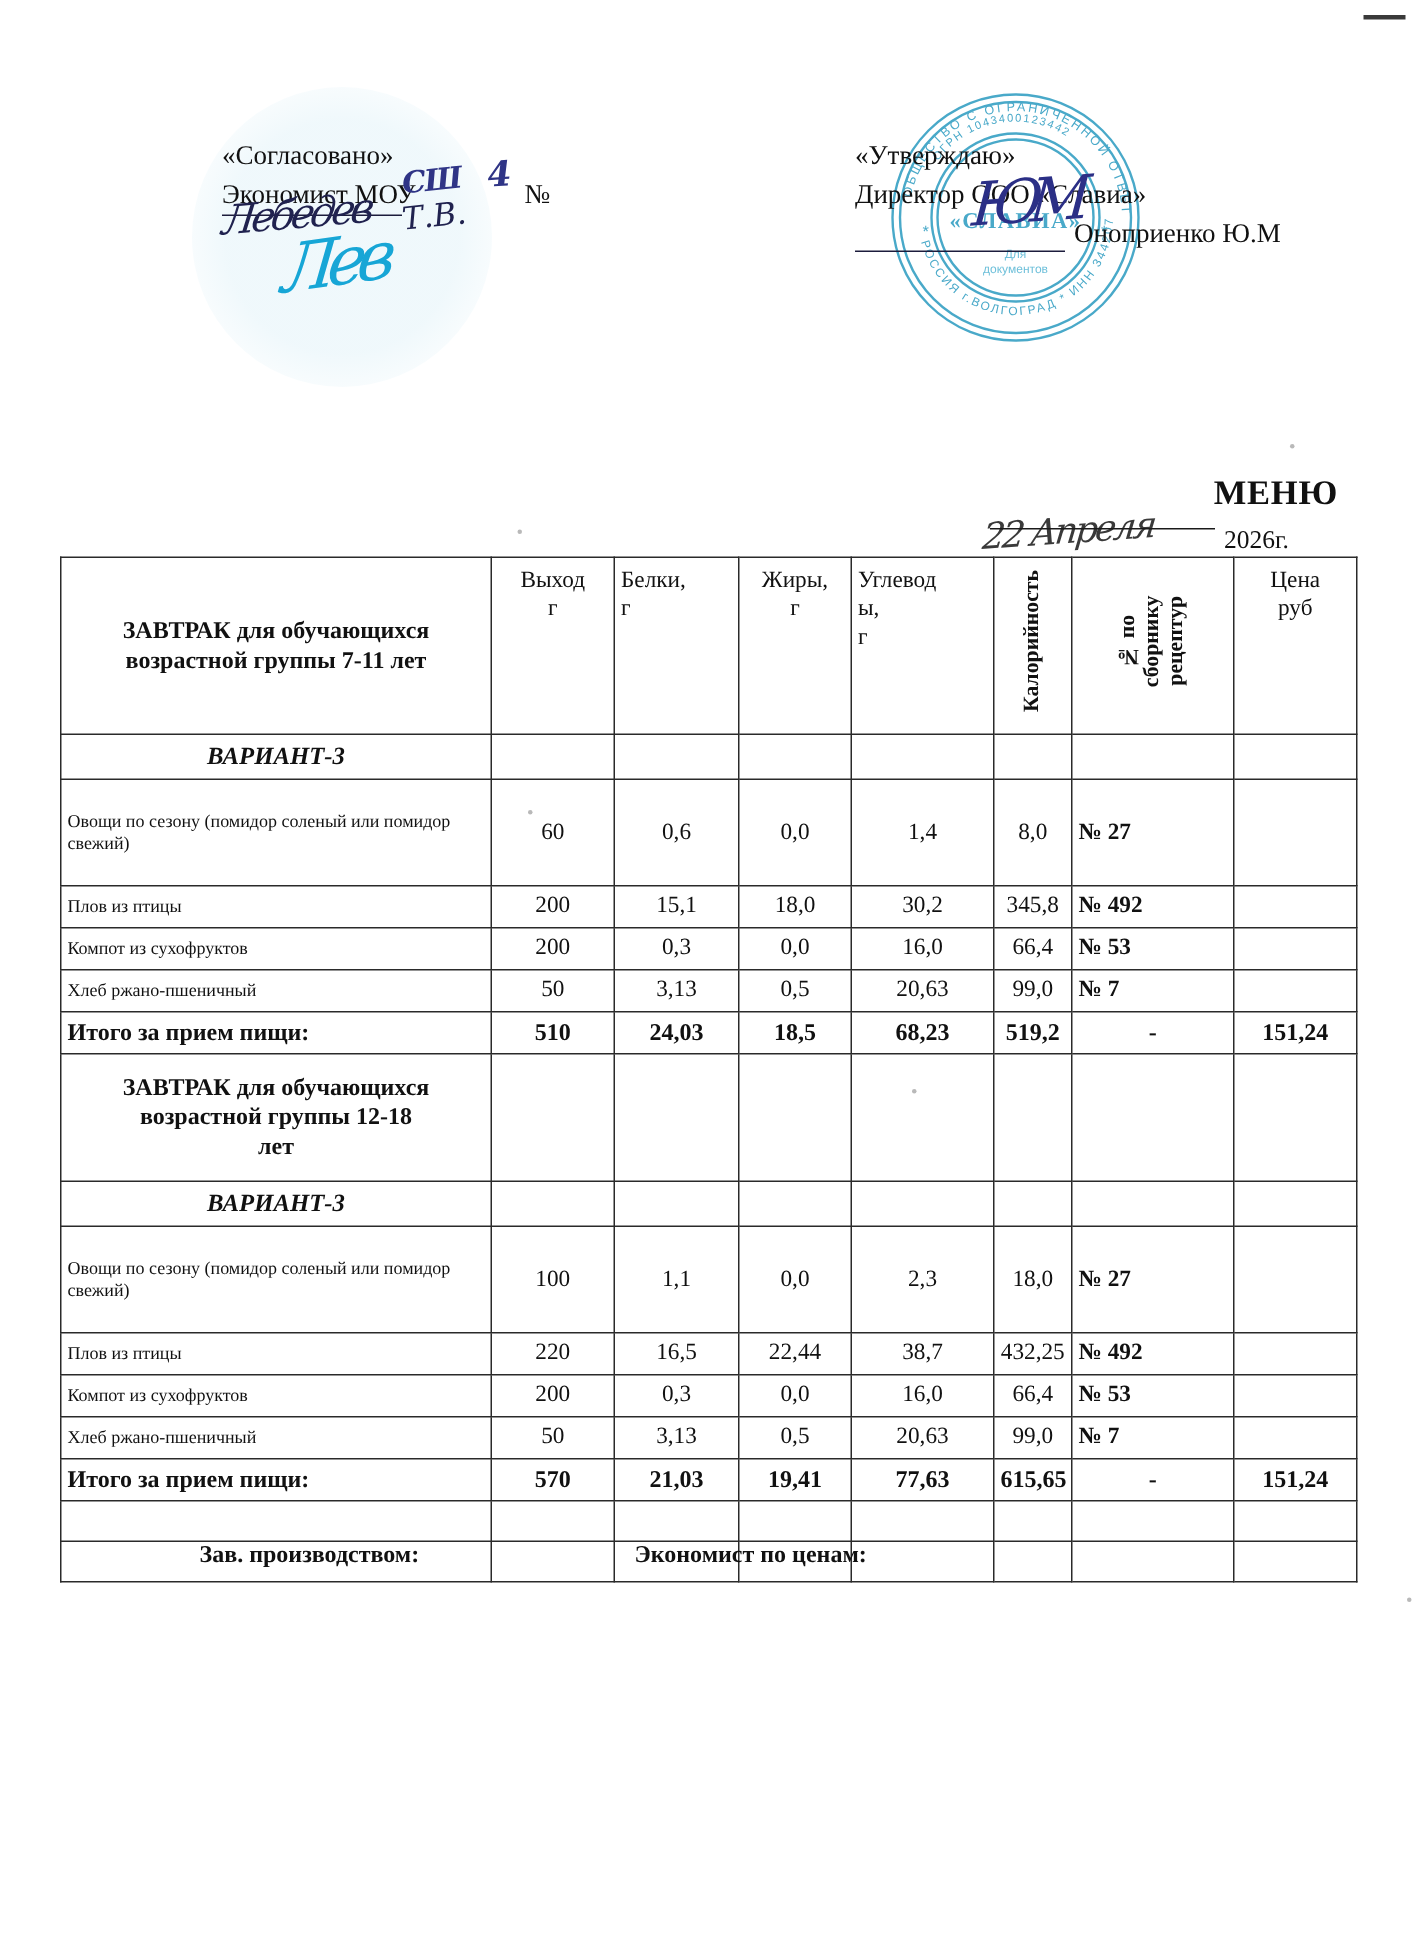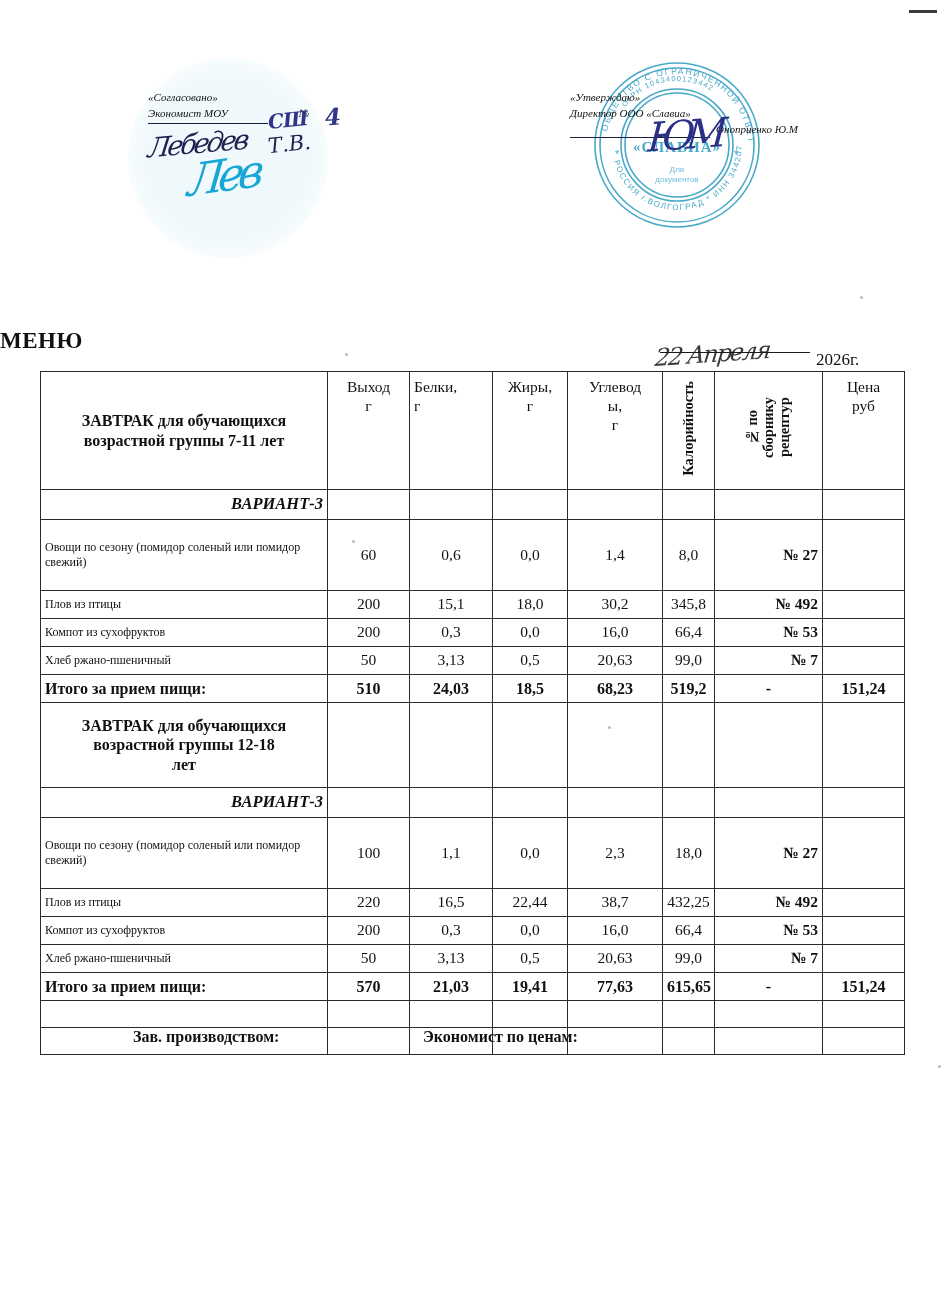--- a/index.html
+++ b/index.html
@@ -32,24 +32,23 @@
   }
   .speck {
     position: absolute;
     background: #b9b9b9;
     border-radius: 50%;
   }
 
   
   .approval {
     position: absolute;
-    font-size: 11px;
+    font-size: 18px;
     line-height: 1.45;
     white-space: nowrap;
-    font-style: italic;
   }
   .approval-left  { left: 148px; top: 90px; }
   .approval-right { left: 570px; top: 90px; }
   .approval .line-title { font-weight: 400; }
   .approval .line-role  { font-weight: 400; }
   .approval .sign-row {
     display: flex;
     align-items: flex-end;
     gap: 4px;
     margin-top: 0;
@@ -142,25 +141,24 @@
     width: 170px; height: 170px;
     pointer-events: none;
   }
   .stamp-round svg { display: block; }
 
   
   .menu-title {
     position: absolute;
     left: 0; top: 316px;
     width: 892px;
-    text-align: left;
+    text-align: right;
     font-size: 23px;
     font-weight: 700;
     letter-spacing: 0.5px;
-    margin-top: 12px;
   }
   .date-line {
     position: absolute;
     left: 660px; top: 352px;
     width: 150px;
     border-bottom: 1.8px solid #1a1a1a;
   }
   .date-year {
     position: absolute;
     left: 816px; top: 350px;
@@ -211,28 +209,28 @@
     line-height: 1.1;
     white-space: pre-line;
     text-align: center;
   }
   .vert-cal { font-weight: 700; }
 
   .r-variant td {
     height: 27px;
   }
   .variant-label {
-    text-align: right;
+    text-align: center;
     font-weight: 700;
     font-style: italic;
     font-size: 16.5px;
   }
   .dish { text-align: left; padding-left: 8px; font-size: 12px; }
   .num  { text-align: center; font-size: 15.5px; }
-  .rec  { text-align: right; font-weight: 700; font-size: 15.5px; margin-left: 20px; }
+  .rec  { text-align: left; font-weight: 700; font-size: 15.5px; margin-left: 20px; }
   .total td { font-weight: 700; font-size: 16px; }
   .total .dish { font-weight: 700; }
   .r-dish-tall td { height: 68px; }
   .r-dish td { height: 25px; }
   .r-group td { height: 82px; }
   .group-label {
     text-align: center;
     font-weight: 700;
     font-size: 16px;
     padding: 0 22px;
@@ -349,21 +347,21 @@
         <div>г</div>
       </td>
       <td style="vertical-align:top;padding-top:6px;text-align:left">
         <div>Белки,</div>
         <div>г</div>
       </td>
       <td style="vertical-align:top;padding-top:6px;text-align:center">
         <div>Жиры,</div>
         <div>г</div>
       </td>
-      <td style="vertical-align:top;padding-top:6px;text-align:center">
+      <td style="vertical-align:top;padding-top:6px;text-align:left">
         <div>Углевод</div>
         <div>ы,</div>
         <div>г</div>
       </td>
       <td class="th-vert">
         <span class="vert-inner vert-cal">Калорийность</span>
       </td>
       <td class="th-vert">
         <span class="vert-inner">№ по
 сборнику

